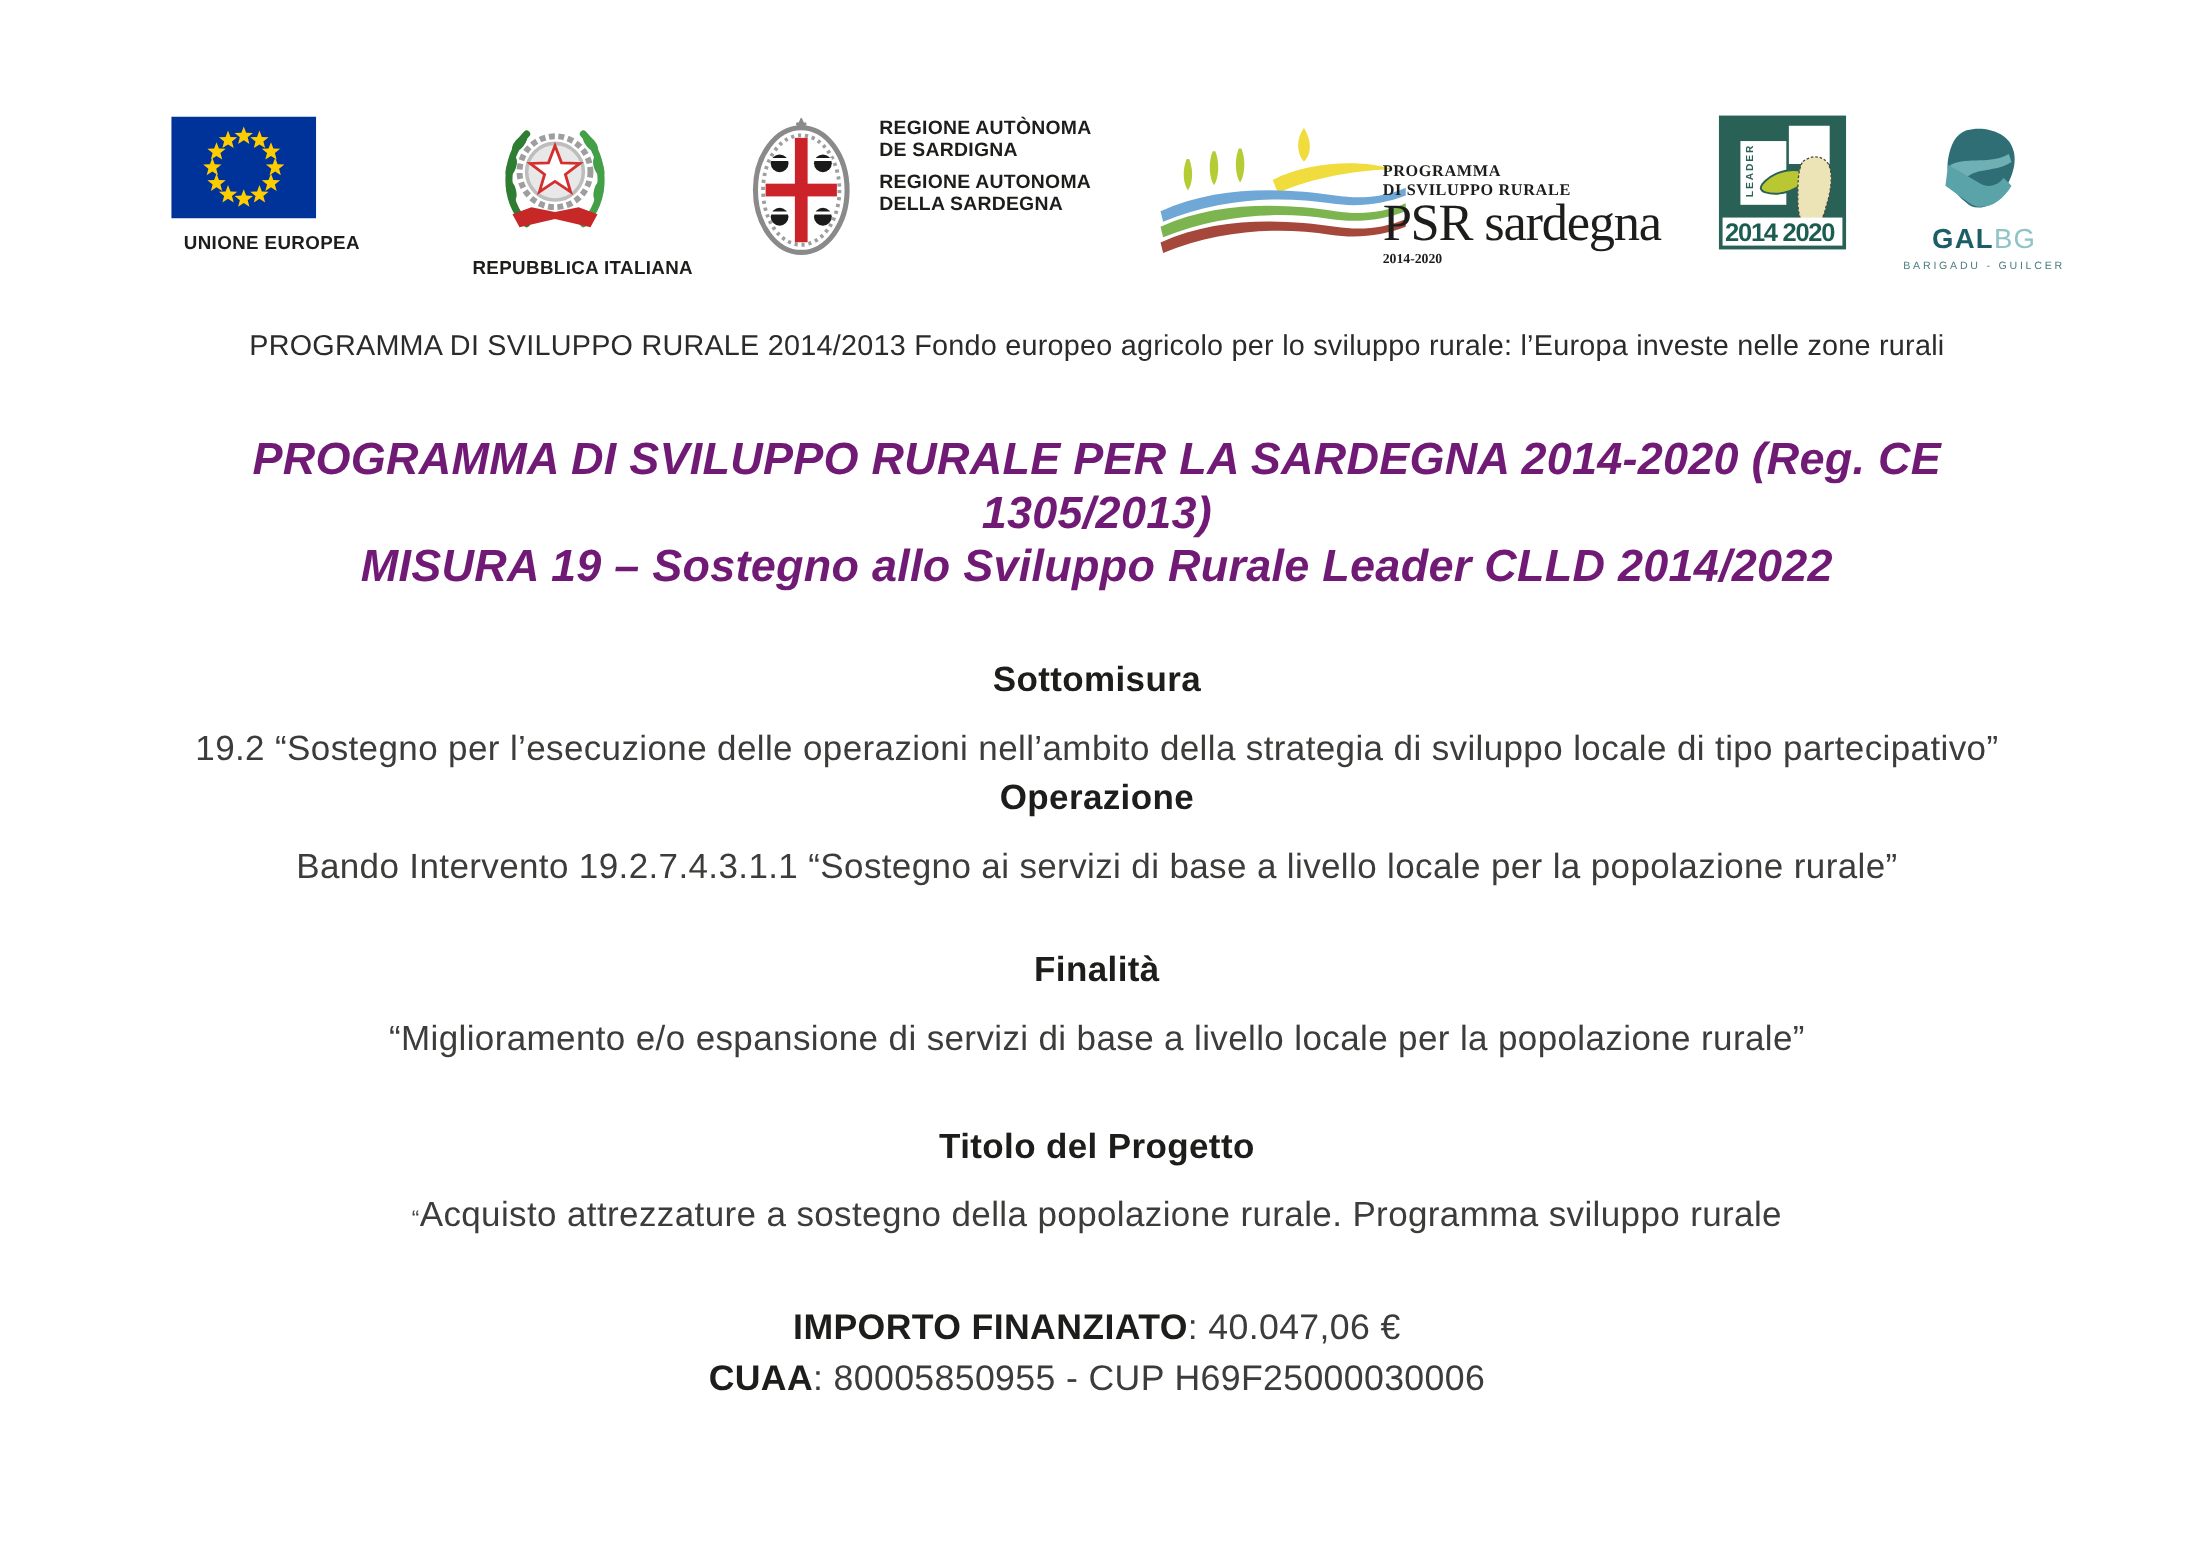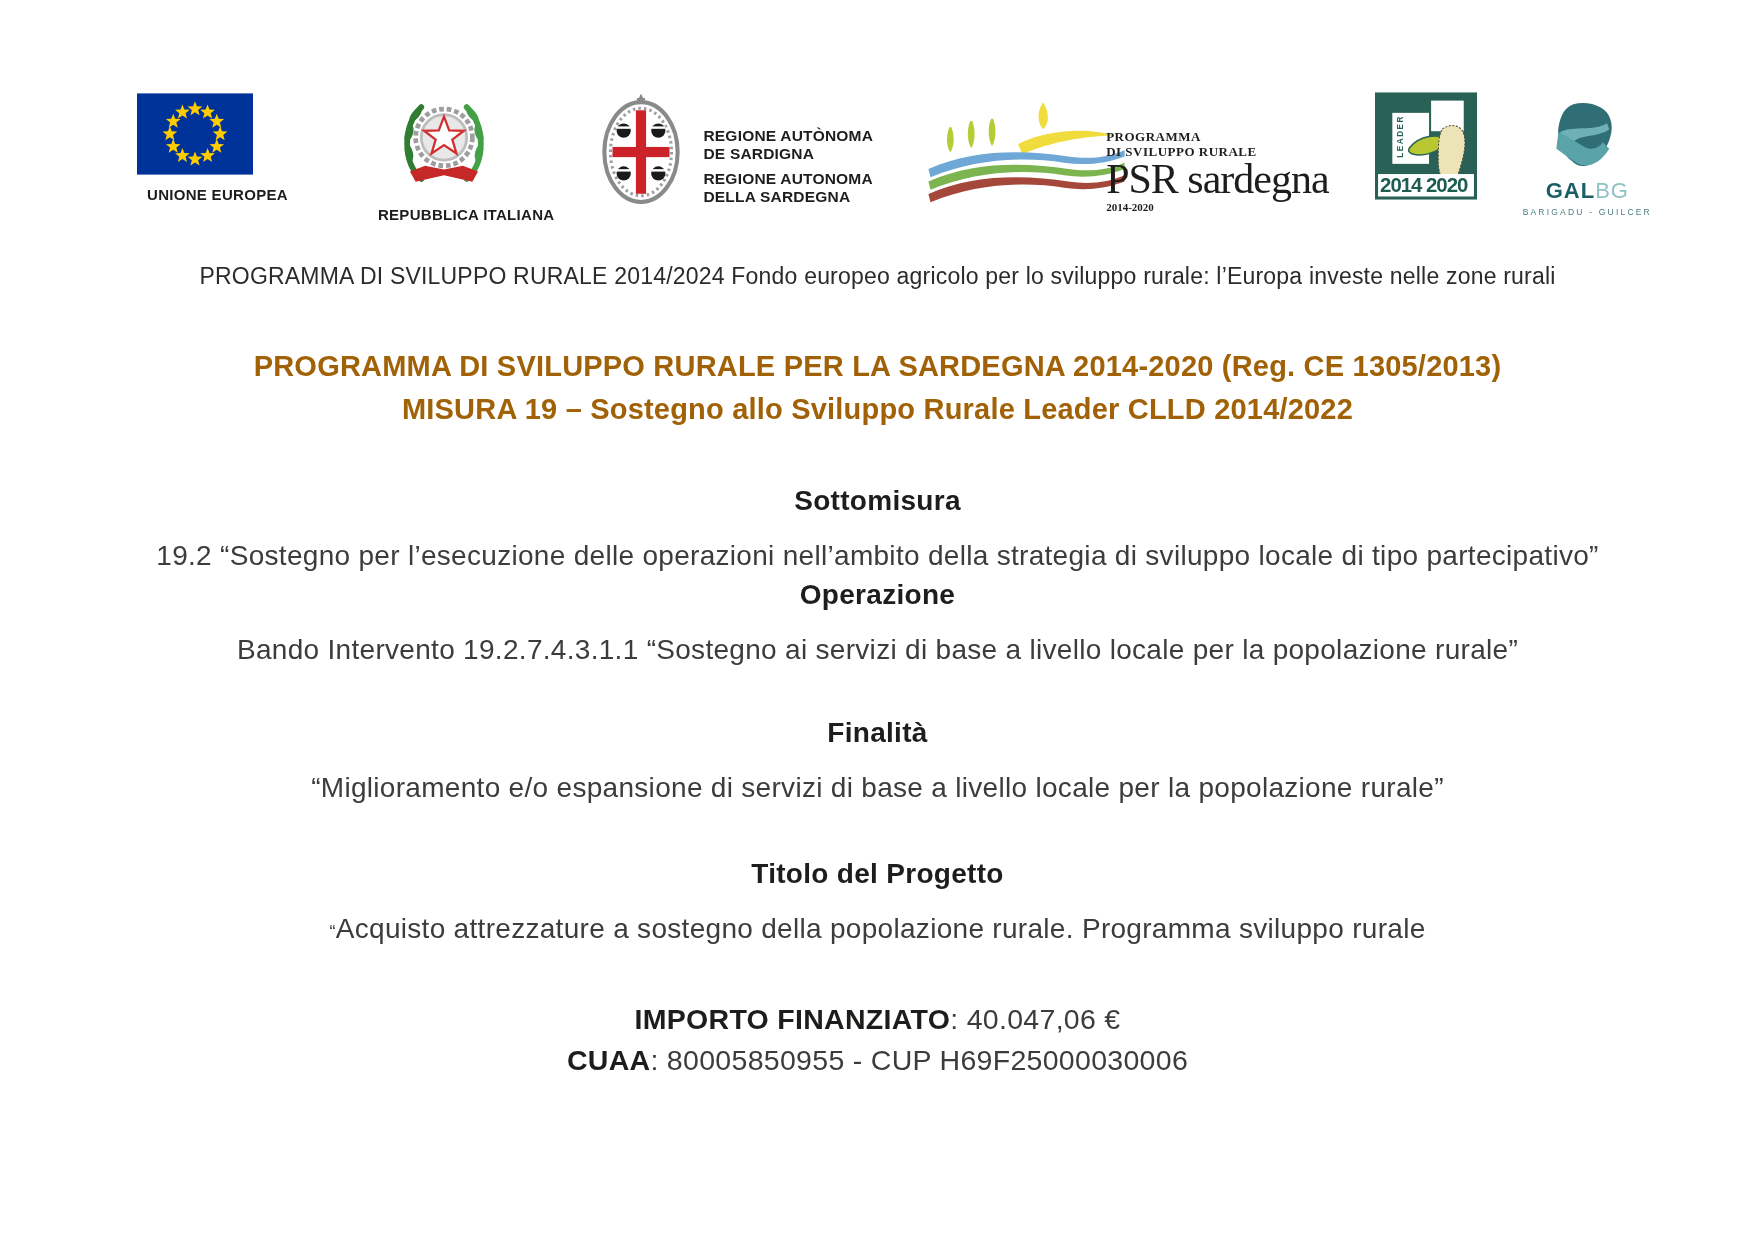--- a/index.html
+++ b/index.html
@@ -28,21 +28,21 @@
   .logo-label {
     margin-top: 10px;
     font-size: 15px;
     font-weight: bold;
     color: #1d1d1b;
     letter-spacing: 0.3px;
     white-space: nowrap;
     padding-left: 44px;
   }
 
-  .sardinia-block { display: flex; align-items: flex-end; gap: 21px; margin-top: 2px; }
+  .sardinia-block { display: flex; align-items: flex-start; gap: 21px; margin-top: 2px; }
   .sardinia-text { font-size: 15.5px; font-weight: bold; color: #1d1d1b; line-height: 18px; letter-spacing: 0.2px; }
   .sardinia-text .group2 { margin-top: 7px; }
 
   .psr-block { display: flex; align-items: center; margin-top: 6px; }
   .psr-text { font-family: "Liberation Serif", serif; color: #1d1d1b; margin-left: -28px; margin-top: 26px; }
   .psr-text .small-caps { font-size: 13px; letter-spacing: 0.5px; line-height: 15px; font-weight: bold; }
   .psr-text .psr-main { font-size: 42px; line-height: 40px; letter-spacing: -1px; }
   .psr-text .psr-years { font-size: 11px; margin-top: 2px; font-weight: bold; }
 
   .galbg-block { margin-top: 8px; }
@@ -57,25 +57,26 @@
     text-align: center;
     font-size: 23px;
     color: #2b2b2b;
     letter-spacing: 0.2px;
   }
 
   
   .content { width: 1500px; margin: 0 auto; text-align: center; }
   .title-block { margin-top: 55px; }
   .title-line {
-    font-size: 29px;
+    font-size: 36px;
     font-weight: bold;
-    color: #a16207;
+    color: #701a75;
     line-height: 43px;
     letter-spacing: 0.2px;
+    font-style: italic;
   }
   .section-heading {
     font-size: 28px;
     font-weight: bold;
     color: #1d1d1b;
     letter-spacing: 0.3px;
   }
   .section-body {
     font-size: 28px;
     color: #3c3c3b;
@@ -218,21 +219,21 @@
         <path d="M22,4 C36,0 54,6 57,18 C61,28 56,42 49,51 C41,63 28,66 21,58 C11,51 6,38 8,26 C10,14 14,7 22,4 Z" fill="#2e6e74"></path>
         <path d="M10,30 C24,24 40,30 54,22 L56,28 C44,36 30,32 22,40 C17,45 16,50 20,56 L12,50 C7,44 7,36 10,30 Z" fill="#6fb0b4"></path>
         <path d="M8,30 L32,44 C38,48 46,46 50,40 L56,46 C48,60 34,66 24,59 L6,46 Z" fill="#5aa3a8"></path>
       </svg>
       <div class="galbg-name"><span class="dark">GAL</span><span class="light">BG</span></div>
       <div class="galbg-sub">BARIGADU - GUILCER</div>
     </div>
 
   </div>
 
-  <div class="banner-line">PROGRAMMA DI SVILUPPO RURALE 2014/2024 Fondo europeo agricolo per lo sviluppo rurale: l’Europa investe nelle zone rurali</div>
+  <div class="banner-line">PROGRAMMA DI SVILUPPO RURALE 2014/2013 Fondo europeo agricolo per lo sviluppo rurale: l’Europa investe nelle zone rurali</div>
 
   <div class="content">
 
     <div class="title-block">
       <div class="title-line">PROGRAMMA DI SVILUPPO RURALE PER LA SARDEGNA 2014-2020 (Reg. CE 1305/2013)</div>
       <div class="title-line">MISURA 19 – Sostegno allo Sviluppo Rurale Leader CLLD 2014/2022</div>
     </div>
 
     <div class="section-heading mt-sotto">Sottomisura</div>
     <div class="section-body mt-body">19.2 “Sostegno per l’esecuzione delle operazioni nell’ambito della strategia di sviluppo locale di tipo partecipativo”</div>

